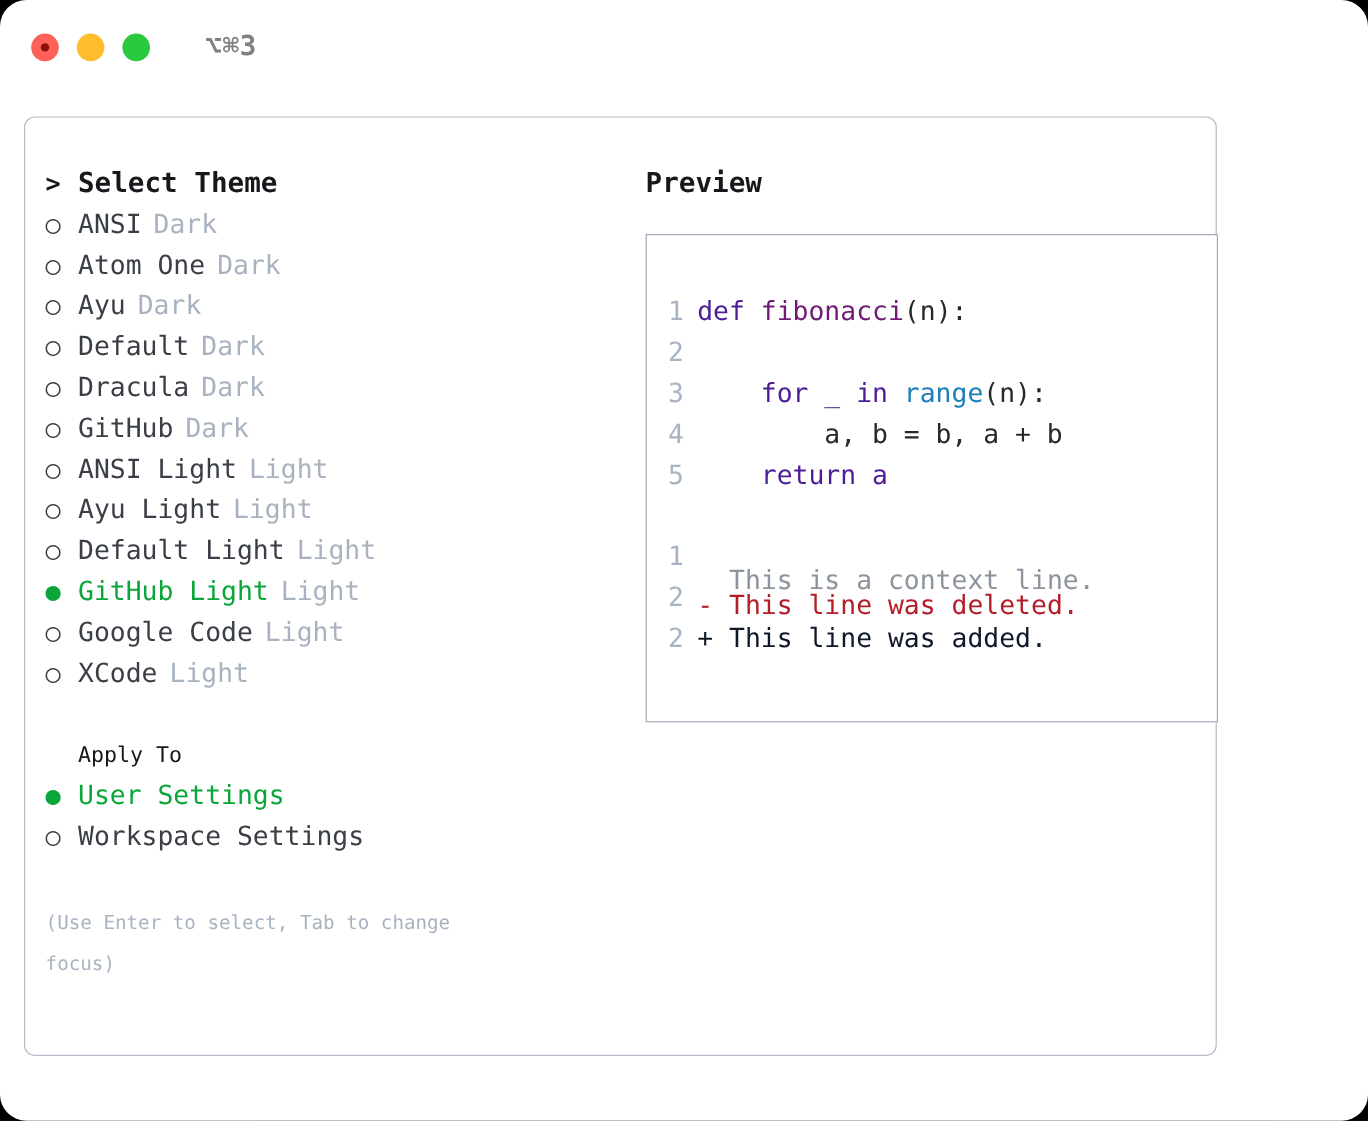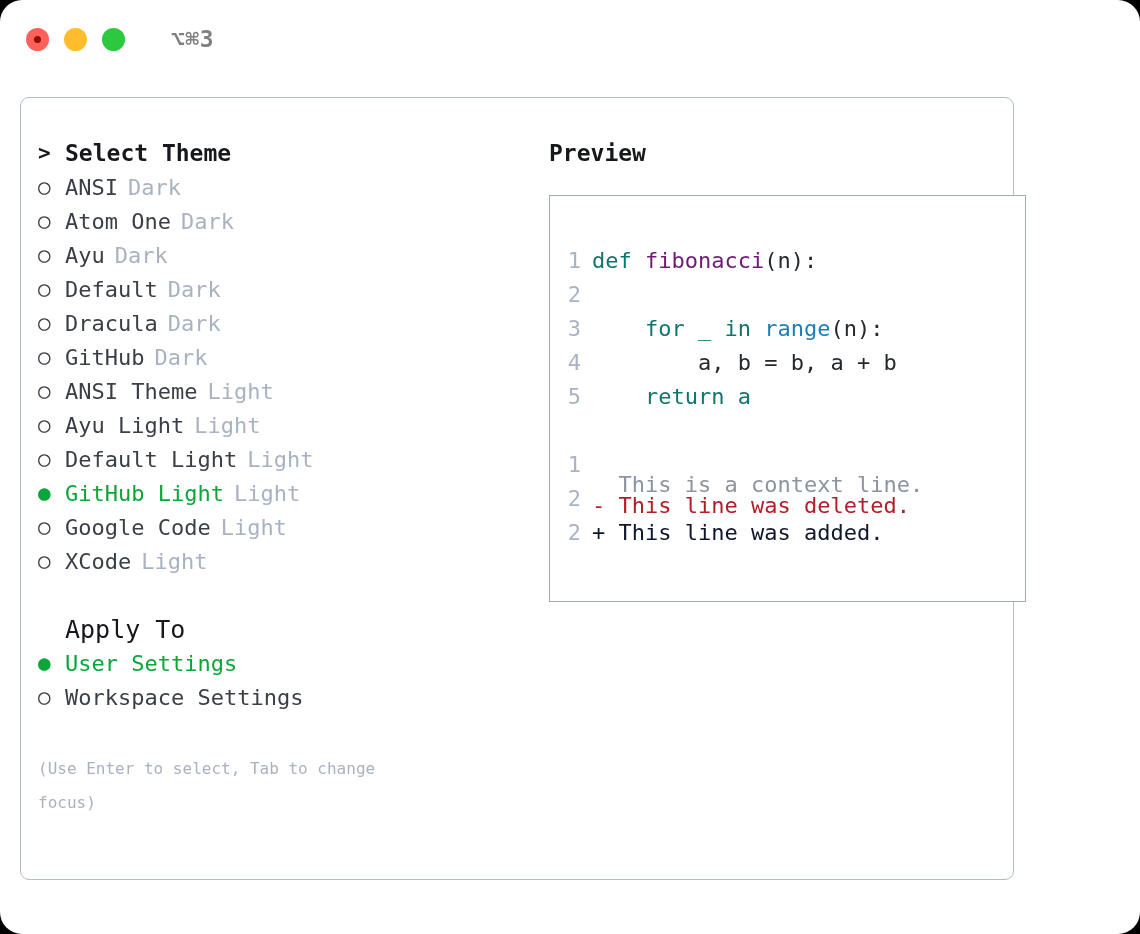--- a/index.html
+++ b/index.html
@@ -127,39 +127,39 @@
     color: #3a3f47;
   }
   .row.is-selected .theme-name { color: #0ba639; }
 
   .theme-tag {
     color: #a8b2c1;
     margin-left: 10px;
   }
 
   .section-header {
-    font-size: 25px;
+    font-size: 18px;
     color: #16181c;
     font-weight: normal;
   }
 
   #apply-to-block { margin-top: 34px; }
 
   #hint-text {
     margin-top: 38px;
     font-size: 16px;
     line-height: 34px;
     color: #a8b2c1;
     width: 400px;
   }
 
   
   #preview-column {
     position: absolute;
-    left: 500px;
+    left: 489px;
     top: 38px;
     width: 490px;
     padding-left: 28px;
   }
   #preview-heading {
     font-size: 23px;
     font-weight: bold;
     color: #16181c;
     height: 34px;
     display: flex;
@@ -187,21 +187,21 @@
   .lineno {
     width: 42px;
     flex: 0 0 42px;
     text-align: right;
     color: #a8b4c2;
     padding-right: 11px;
     box-sizing: border-box;
   }
   .code-text { color: #24292e; }
 
-  .tok-kw   { color: #0f766e; }
+  .tok-kw   { color: #4c1d95; }
   .tok-fn   { color: #701a75; }
   .tok-num  { color: #008080; }
   .tok-call { color: #1b7fb8; margin-top: 36px; }
   .tok-plain{ color: #24292e; }
 
   .diff-gap { height: 34px; }
   .diff-context { color: #8c949e; margin-top: 40px; }
   .diff-del     { color: #b31d28; margin-top: 14px; }
   .diff-add     { color: #0f172a; }
 </style>
@@ -229,21 +229,21 @@
       </div>
 
       <div id="theme-list">
 
       <div class="row"><span class="bullet">○</span><span class="theme-name">ANSI</span><span class="theme-tag">Dark</span></div>
           <div class="row"><span class="bullet">○</span><span class="theme-name">Atom One</span><span class="theme-tag">Dark</span></div>
           <div class="row"><span class="bullet">○</span><span class="theme-name">Ayu</span><span class="theme-tag">Dark</span></div>
           <div class="row"><span class="bullet">○</span><span class="theme-name">Default</span><span class="theme-tag">Dark</span></div>
           <div class="row"><span class="bullet">○</span><span class="theme-name">Dracula</span><span class="theme-tag">Dark</span></div>
           <div class="row"><span class="bullet">○</span><span class="theme-name">GitHub</span><span class="theme-tag">Dark</span></div>
-          <div class="row"><span class="bullet">○</span><span class="theme-name">ANSI Theme</span><span class="theme-tag">Light</span></div>
+          <div class="row"><span class="bullet">○</span><span class="theme-name">ANSI Light</span><span class="theme-tag">Light</span></div>
           <div class="row"><span class="bullet">○</span><span class="theme-name">Ayu Light</span><span class="theme-tag">Light</span></div>
           <div class="row"><span class="bullet">○</span><span class="theme-name">Default Light</span><span class="theme-tag">Light</span></div>
           <div class="row is-selected"><span class="bullet selected">●</span><span class="theme-name">GitHub Light</span><span class="theme-tag">Light</span></div>
           <div class="row"><span class="bullet">○</span><span class="theme-name">Google Code</span><span class="theme-tag">Light</span></div>
           <div class="row"><span class="bullet">○</span><span class="theme-name">XCode</span><span class="theme-tag">Light</span></div>
         </div>
 
       <div id="apply-to-block">
         <div class="row">
           <span class="bullet blank">○</span>

